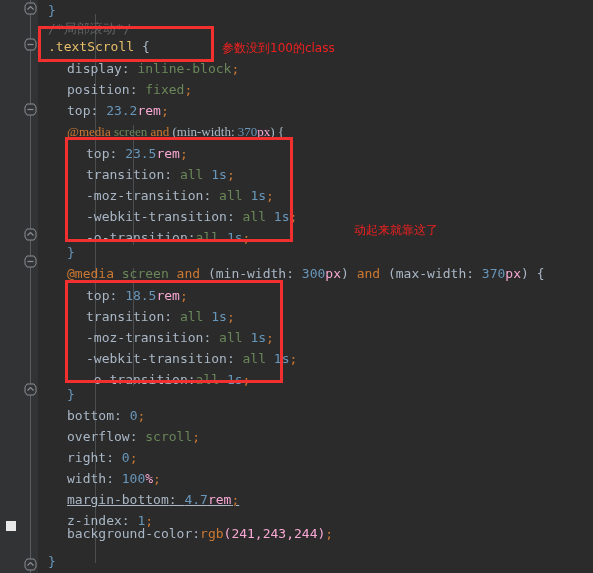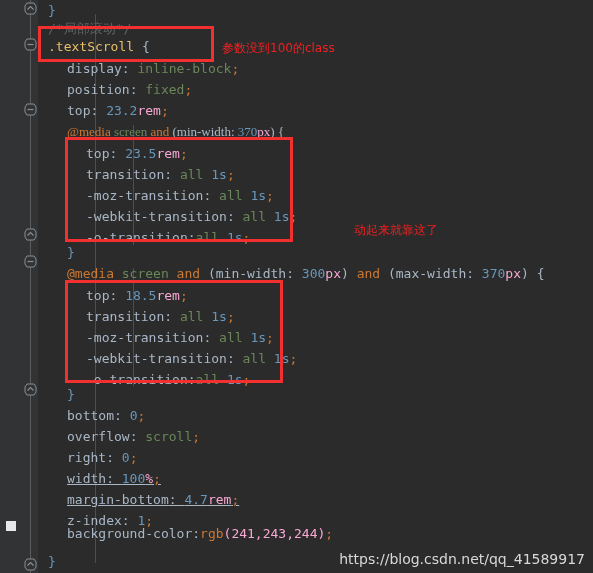--- a/index.html
+++ b/index.html
@@ -208,33 +208,32 @@
         <div class="line" style="top: 263px; left: 29px;"><span class="t-at">@media</span><span class="t-punc"> </span><span class="t-media-kw">screen</span><span class="t-punc"> </span><span class="t-at">and</span><span class="t-prop"> (min-width: </span><span class="t-num">300</span><span class="t-unit">px</span><span class="t-brace">) </span><span class="t-at">and</span><span class="t-prop"> (max-width: </span><span class="t-num">370</span><span class="t-unit">px</span><span class="t-brace">) {</span></div>
         <div class="line" style="top: 285px; left: 48px;"><span class="t-prop">top</span><span class="t-punc">: </span><span class="t-num">18.5</span><span class="t-unit">rem</span><span class="t-semi">;</span></div>
         <div class="line" style="top: 306px; left: 48px;"><span class="t-prop">transition</span><span class="t-punc">: </span><span class="t-value">all</span><span class="t-punc"> </span><span class="t-num">1s</span><span class="t-semi">;</span></div>
         <div class="line" style="top: 327px; left: 48px;"><span class="t-prop">-moz-transition</span><span class="t-punc">: </span><span class="t-value">all</span><span class="t-punc"> </span><span class="t-num">1s</span><span class="t-semi">;</span></div>
         <div class="line" style="top: 348px; left: 48px;"><span class="t-prop">-webkit-transition</span><span class="t-punc">: </span><span class="t-value">all</span><span class="t-punc"> </span><span class="t-num">1s</span><span class="t-semi">;</span></div>
         <div class="line" style="top: 369px; left: 48px;"><span class="t-prop">-o-transition</span><span class="t-punc">:</span><span class="t-value">all</span><span class="t-punc"> </span><span class="t-num">1s</span><span class="t-semi">;</span></div>
         <div class="line" style="top: 384px; left: 29px;"><span class="t-brace-blue">}</span></div>
         <div class="line" style="top: 405px; left: 29px;"><span class="t-prop">bottom</span><span class="t-punc">: </span><span class="t-num">0</span><span class="t-semi">;</span></div>
         <div class="line" style="top: 426px; left: 29px;"><span class="t-prop">overflow</span><span class="t-punc">: </span><span class="t-value">scroll</span><span class="t-semi">;</span></div>
         <div class="line" style="top: 447px; left: 29px;"><span class="t-prop">right</span><span class="t-punc">: </span><span class="t-num">0</span><span class="t-semi">;</span></div>
-        <div class="line" style="top: 468px; left: 29px; text-decoration: underline;"><span class="t-prop">width</span><span class="t-punc">: </span><span class="t-num">100</span><span class="t-unit">%</span><span class="t-semi">;</span></div>
+        <div class="line" style="top: 468px; left: 29px;"><span class="t-prop">width</span><span class="t-punc">: </span><span class="t-num">100</span><span class="t-unit">%</span><span class="t-semi">;</span></div>
         <div class="line" style="top: 489px; left: 29px; text-decoration: underline;"><span class="t-prop">margin-bottom</span><span class="t-punc">: </span><span class="t-num">4.7</span><span class="t-unit">rem</span><span class="t-semi">;</span></div>
         <div class="line" style="top: 510px; left: 29px;"><span class="t-prop">z-index</span><span class="t-punc">: </span><span class="t-num">1</span><span class="t-semi">;</span></div>
         <div class="line" style="top: 523px; left: 29px;"><span class="t-prop">background-color</span><span class="t-punc">:</span><span class="t-func">rgb</span><span class="t-unit">(</span><span class="t-unit">241,243,244</span><span class="t-unit">)</span><span class="t-semi">;</span></div>
         <div class="line" style="top: 551px; left: 10px;"><span class="t-brace-blue">}</span></div>
       </div>
   </div>
 
   <div id="redboxes">
       <div class="redbox" style="left: 38px; top: 26px; width: 176px; height: 36px; border-color: rgb(242, 48, 48);"></div>
       <div class="redbox" style="left: 65px; top: 137px; width: 228px; height: 105px; border-color: rgb(242, 48, 48);"></div>
       <div class="redbox" style="left: 65px; top: 280px; width: 218px; height: 103px; border-color: rgb(242, 48, 48);"></div>
     </div>
   <div id="annotations">
       <div class="annot" style="left: 222px; top: 39px; color: rgb(240, 32, 32);">参数没到100的class</div>
       <div class="annot" style="left: 354px; top: 221px; color: rgb(240, 32, 32);">动起来就靠这了</div>
     </div>
 
-  <div class="watermark">https://blog.csdn.net/qq_41589917</div>
 
 </div>
 
 </body></html>

